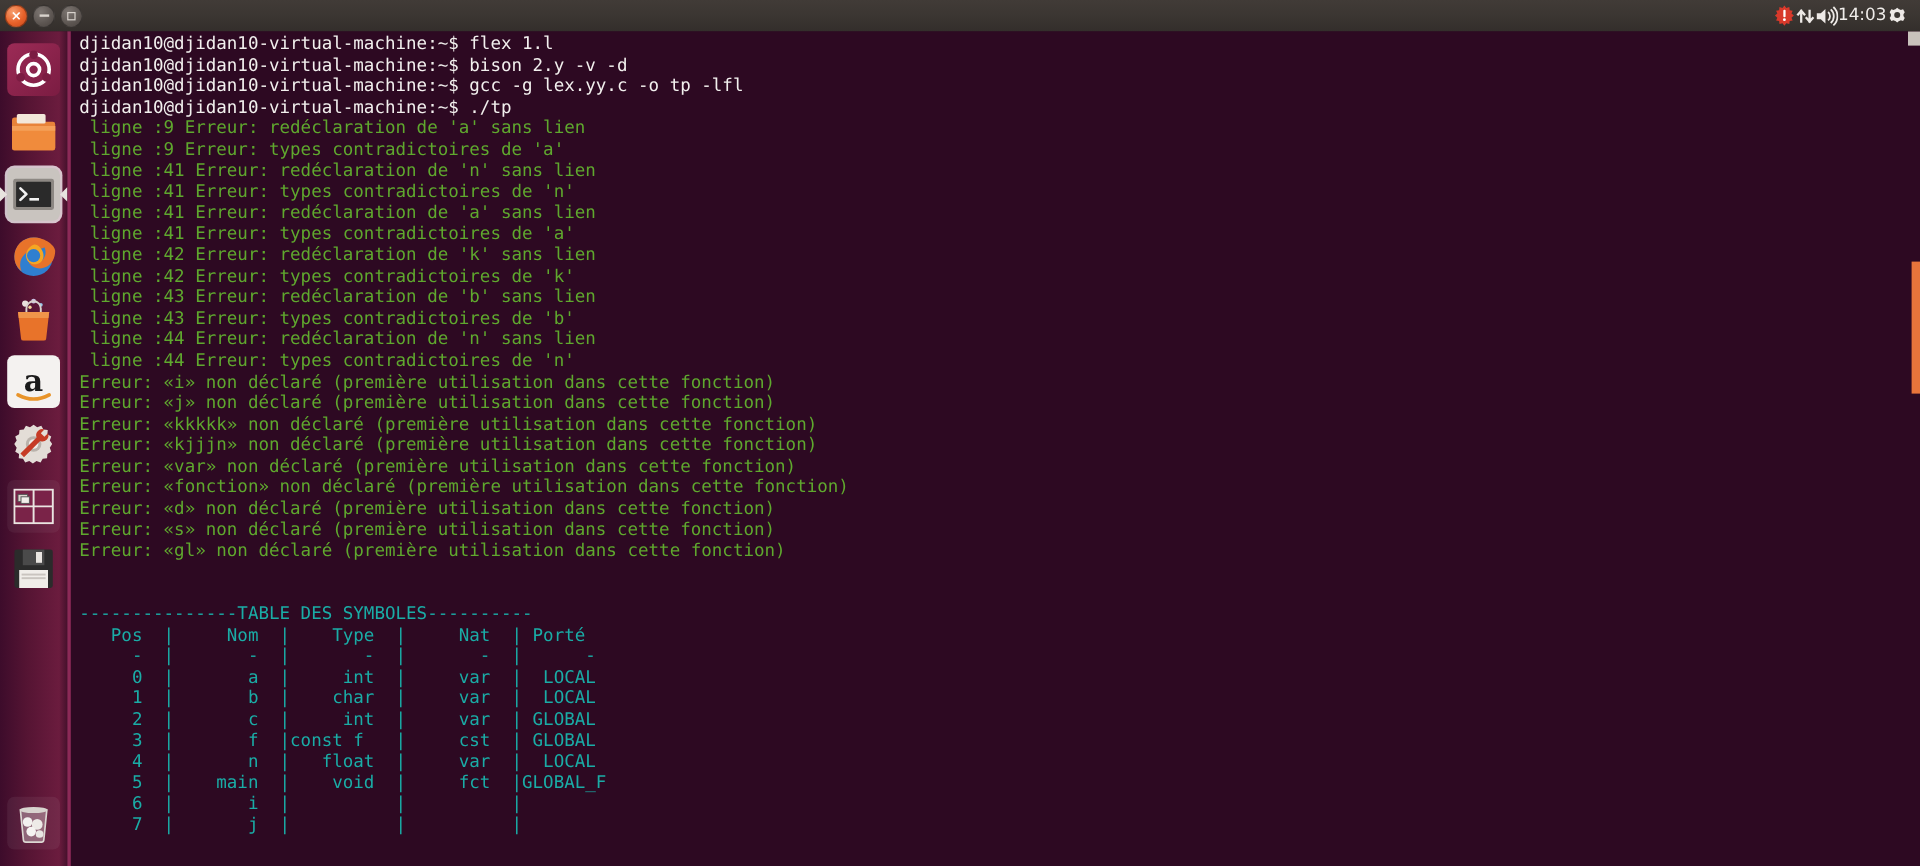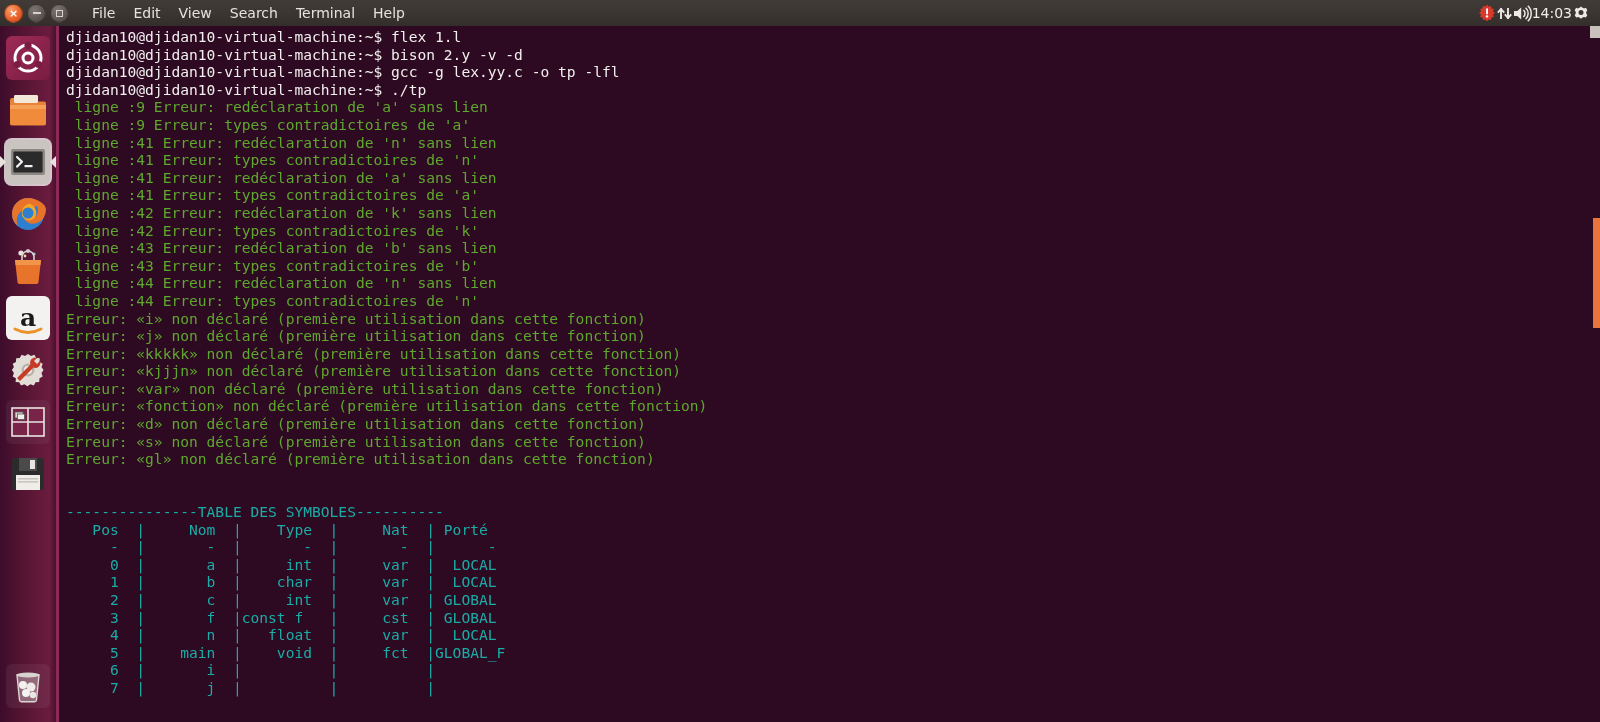--- a/index.html
+++ b/index.html
@@ -133,28 +133,20 @@
   <div class="win-buttons">
     <div class="wbtn close">×</div>
     <div class="wbtn min">
         <span></span>
       </div>
     <div class="wbtn max">
         <span></span>
       </div>
   </div>
 
-  <div class="menubar">
-    <div class="menu-item">File</div>
-    <div class="menu-item">Edit</div>
-    <div class="menu-item">View</div>
-    <div class="menu-item">Search</div>
-    <div class="menu-item">Terminal</div>
-    <div class="menu-item">Help</div>
-  </div>
 
   <div class="tray">
     <div class="tray-icon">
       <svg width="18" height="18" viewBox="0 0 18 18">
         <path d="M9 0.6 L10.6 2.6 L13.1 1.9 L13.4 4.5 L15.9 4.9 L14.9 7.2 L16.9 9 L14.9 10.8
                  L15.9 13.1 L13.4 13.5 L13.1 16.1 L10.6 15.4 L9 17.4 L7.4 15.4 L4.9 16.1
                  L4.6 13.5 L2.1 13.1 L3.1 10.8 L1.1 9 L3.1 7.2 L2.1 4.9 L4.6 4.5 L4.9 1.9
                  L7.4 2.6 Z" fill="#D8392B"></path>
         <rect x="8.1" y="4.2" width="1.9" height="6.2" rx=".8" fill="#fff"></rect>
         <circle cx="9" cy="12.4" r="1.2" fill="#fff"></circle>

